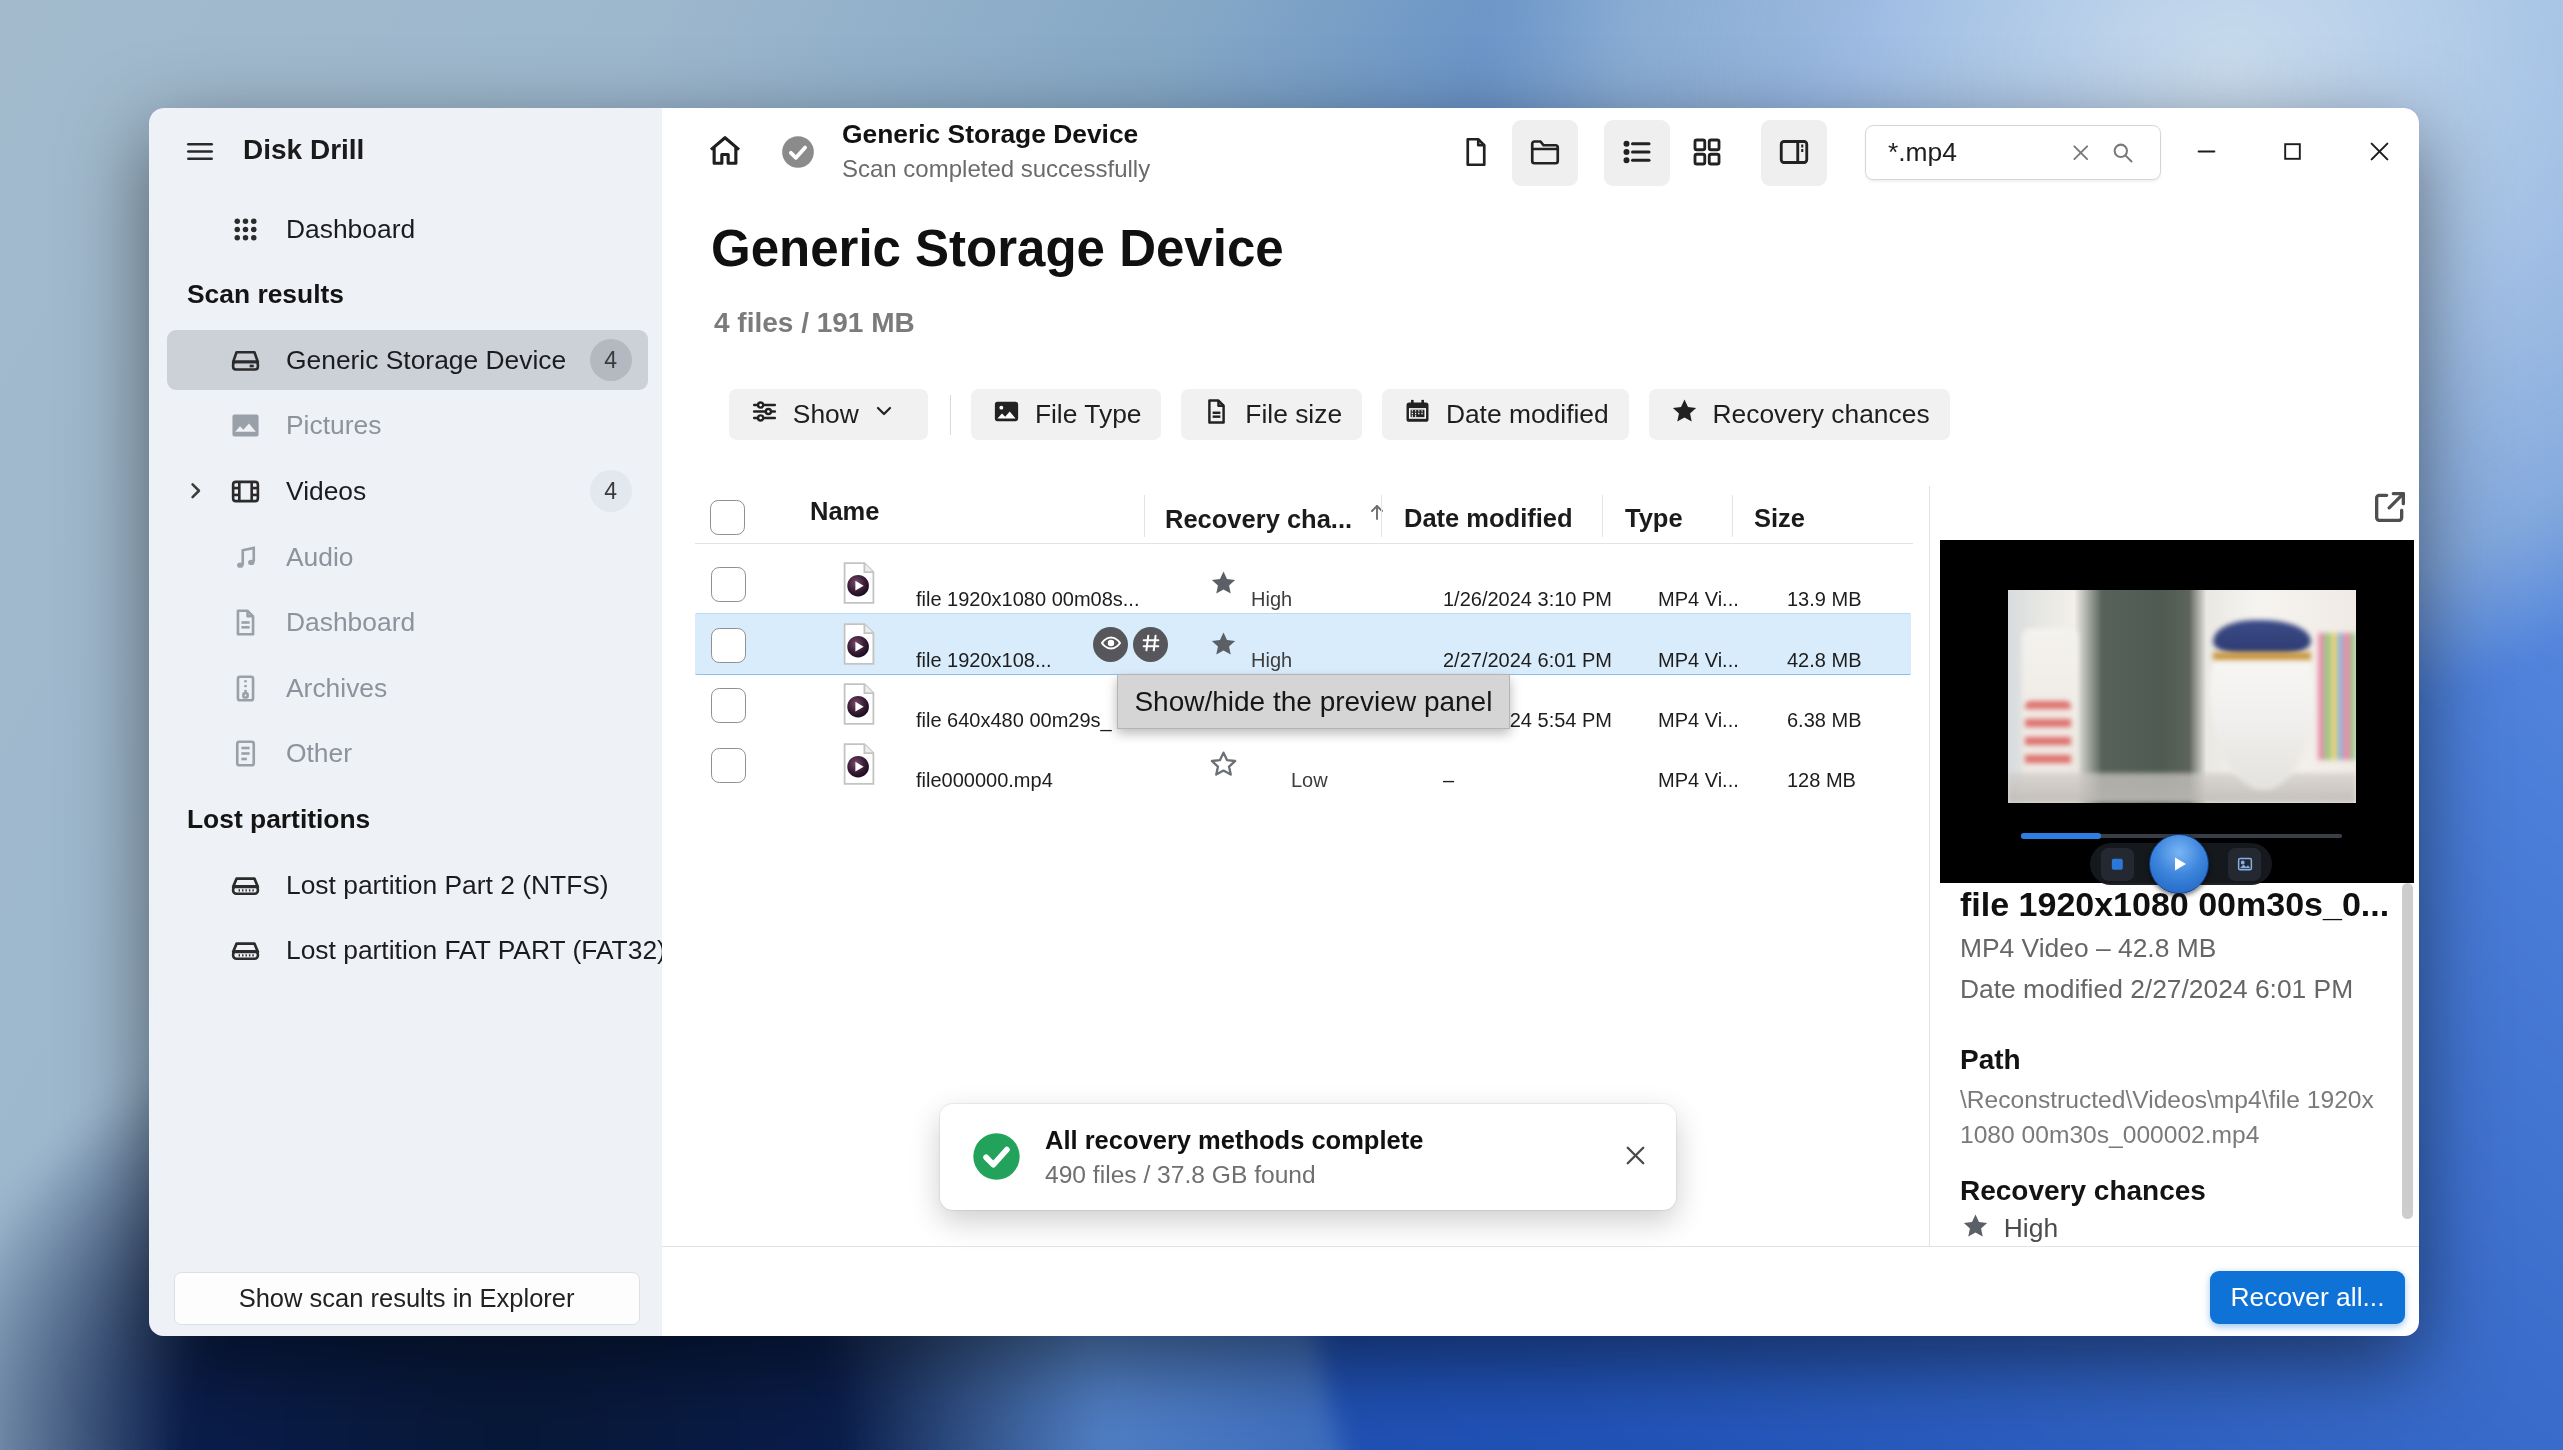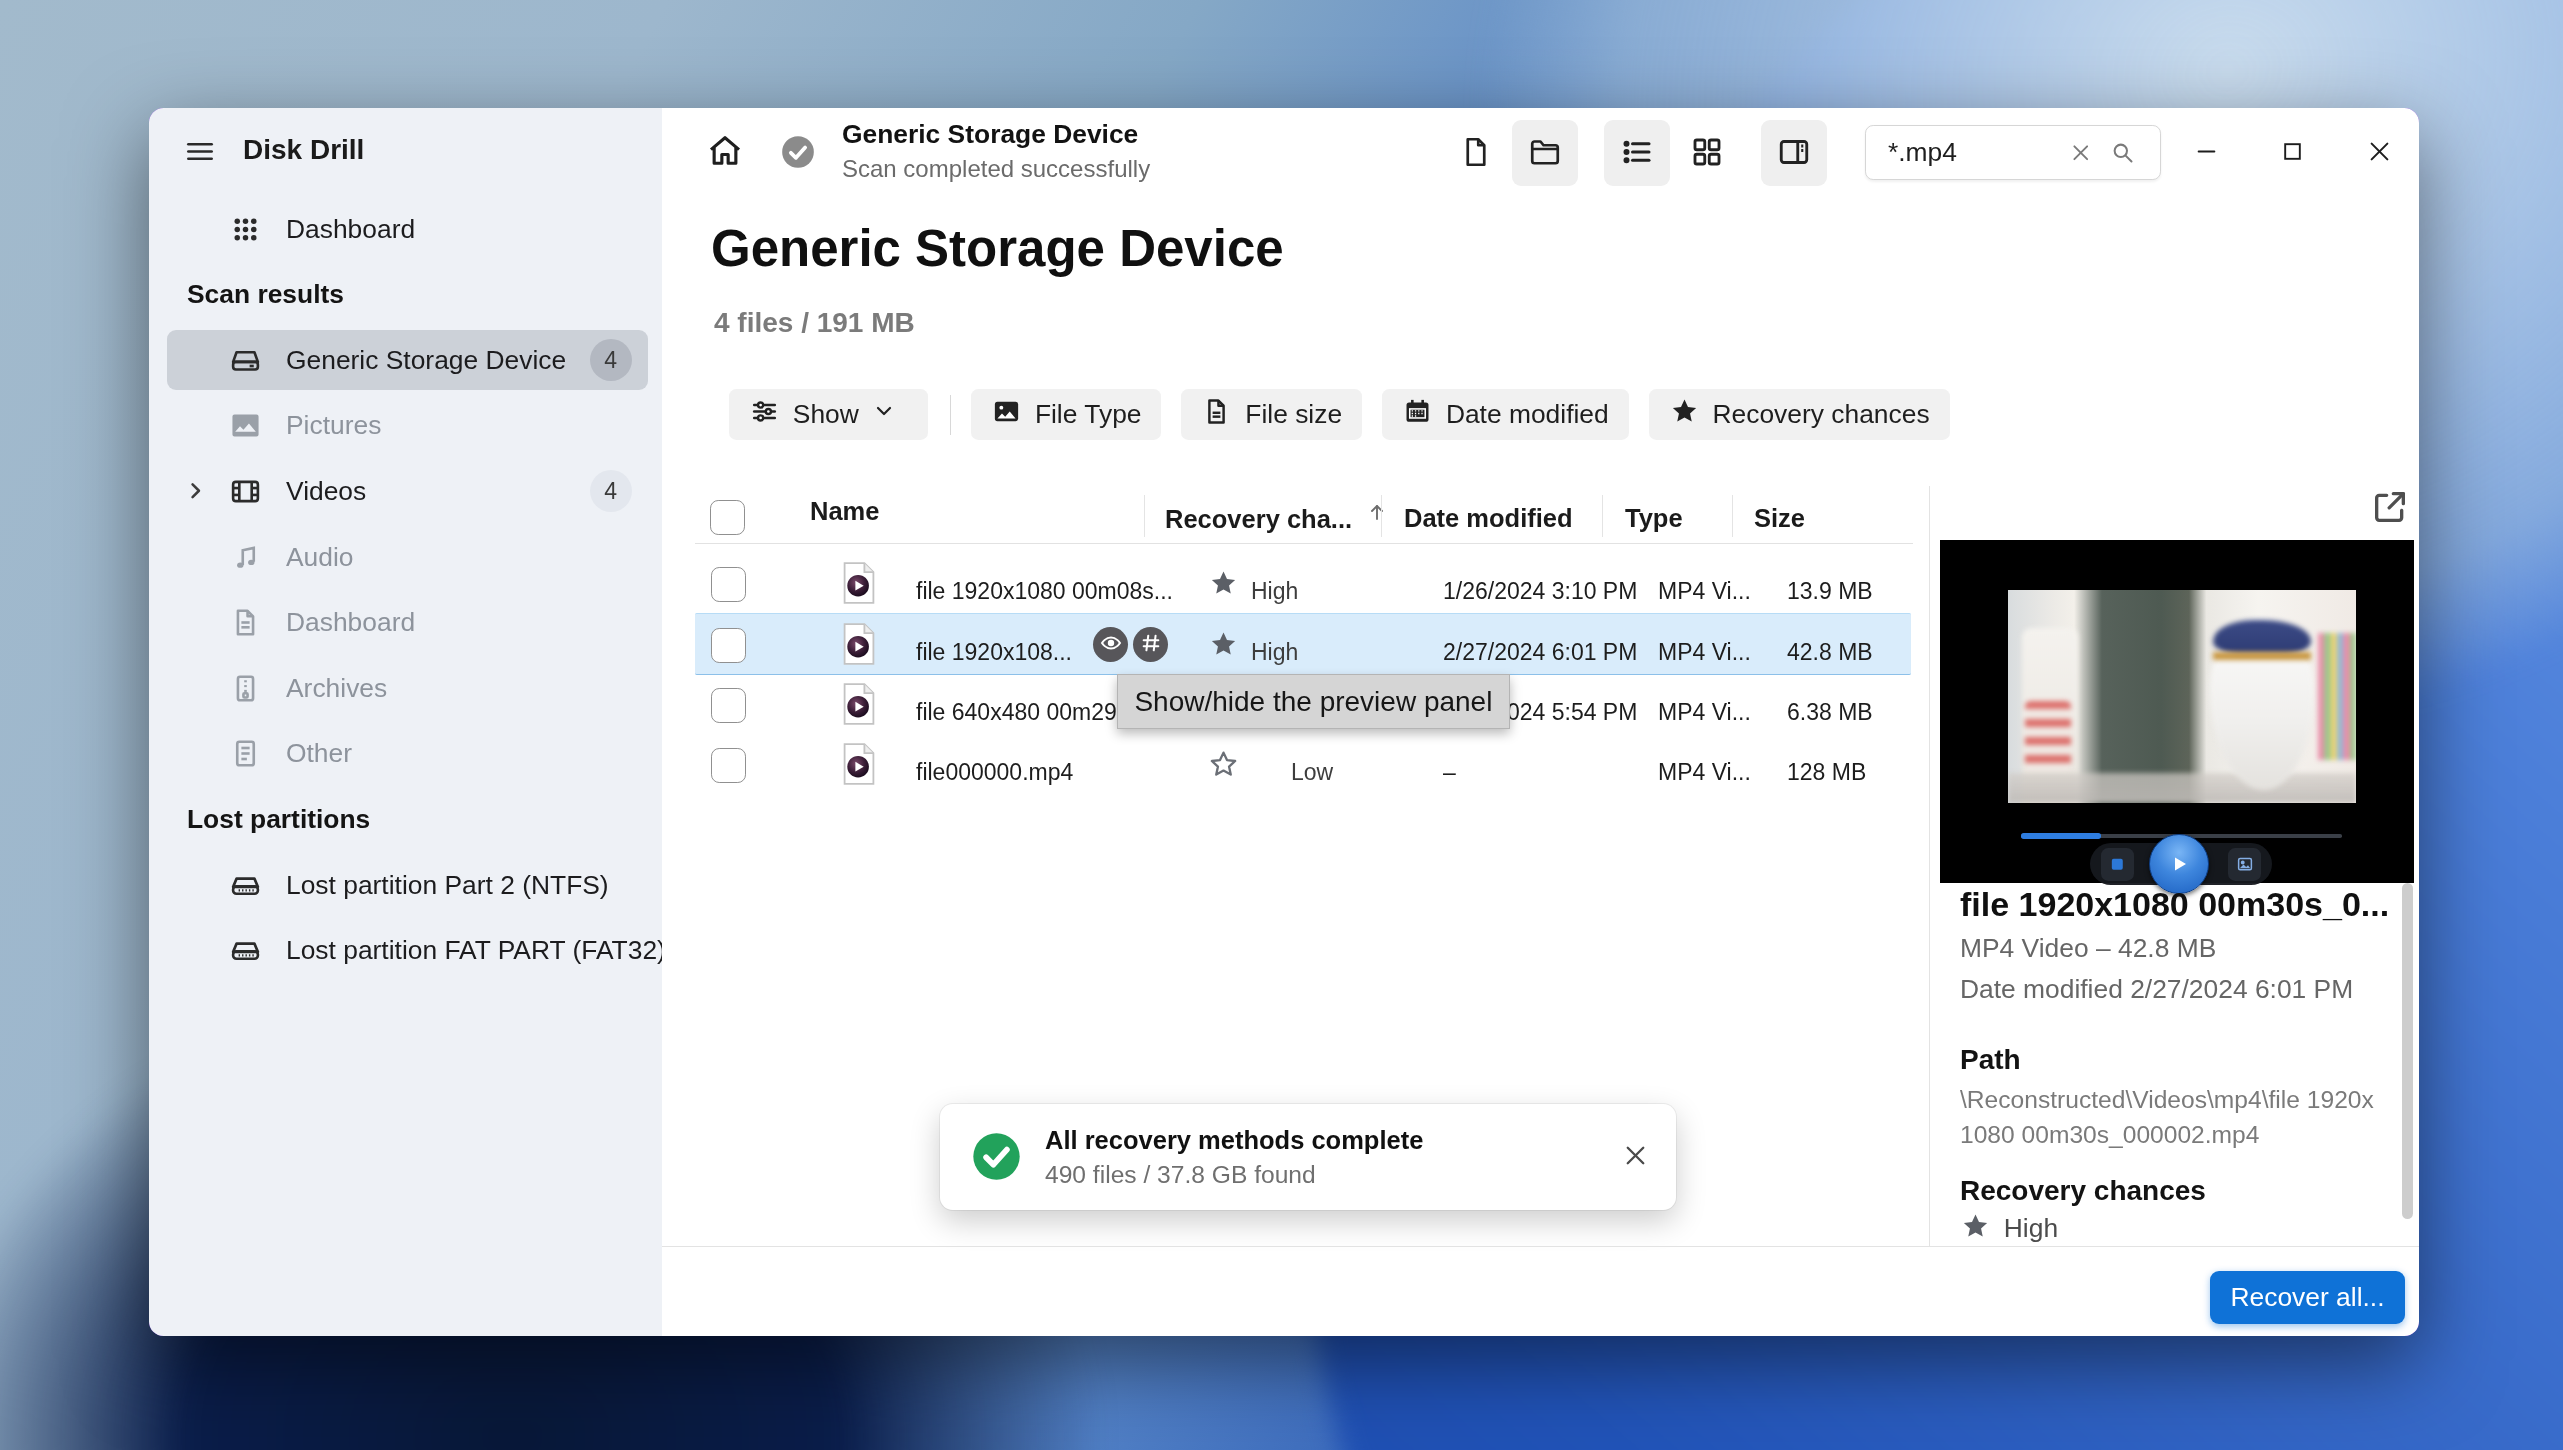--- a/index.html
+++ b/index.html
@@ -52,21 +52,21 @@
   .chip{height:51px;background:#f1f1f1;border-radius:7.3px;display:inline-flex;align-items:center;
     padding:0 20px;margin-right:20px;font-size:26.4px;color:#1e1e1e;white-space:nowrap;}
   .chip svg{margin-right:12.8px;}
   .chipsep{width:0.9px;height:40px;background:#d8d8d8;margin:0 20px 0 1.8px;}
   
   .thead-lbl{font-size:25.5px;font-weight:600;color:#1b1b1b;white-space:nowrap;}
   .colsep{width:0.9px;background:#e4e4e4;top:387px;height:42px;}
   .hline{left:33px;width:1218px;height:0.9px;background:#e2e2e2;}
   .trow{left:33px;width:1216px;height:60px;}
   .trow.sel{background:#d9ecfb;border-top:0.9px solid #b7dcf6;border-bottom:1.8px solid #8cc0e9;border-radius:1.8px;}
-  .cell{position:absolute;top:8px;line-height:60px;font-size:23px;color:#1d1d1d;white-space:nowrap;}
+  .cell{position:absolute;top:16px;line-height:60px;font-size:20px;color:#1d1d1d;white-space:nowrap;}
   .cbox{position:absolute;left:15.5px;top:13.7px;width:33px;height:33px;border:1.8px solid #909090;border-radius:8.2px;background:#fff;}
   .fico{position:absolute;left:146px;top:8.2px;width:36px;height:44px;}
   .rbadge{position:absolute;top:12.8px;width:35px;height:35px;border-radius:50%;background:#57565a;
     display:flex;align-items:center;justify-content:center;color:#fff;}
   .muted{color:#3d3d3d;}
   .tooltip{left:455px;top:566px;height:53px;background:#d5d5d5;border:0.9px solid #b4b4b4;
     box-shadow:0 4.6px 11px rgba(0,0,0,.28);padding:0 16.4px;line-height:53px;font-size:28px;color:#161616;white-space:nowrap;text-align:center;}
   
   .toast{left:278px;top:996px;width:736px;height:106px;background:#fff;border-radius:12.8px;
     box-shadow:0 11px 31px rgba(0,0,0,.2),0 0 0 0.9px #f0f0f0;}
@@ -252,20 +252,21 @@
       <span class="ic">
         <svg width="33" height="33" viewBox="0 0 24 24" fill="none" stroke="currentColor" stroke-width="1.9" stroke-linejoin="round">
             <path d="M5.5 7h13l2.5 6H3z"></path>
             <rect x="3" y="12.5" width="18" height="5.5" rx="2.4"></rect>
             <path d="M7 15.5h1M9.5 15.5h1M12 15.5h1M14.5 15.5h1M17 15.5h1" stroke-width="1.6"></path>
           </svg>
       </span>
       <span class="lbl">Lost partition FAT PART (FAT32)</span>
     </div>
 
+    <div class="abs explorer-btn">Show scan results in Explorer</div>
   </div>
 
   <div class="abs main">
 
     <div class="abs" style="left:42px;top:22px;width:44px;height:44px;color:#1f1f1f;">
       <svg width="42" height="42" viewBox="0 0 24 24" fill="none" stroke="currentColor" stroke-width="1.8" stroke-linejoin="round">
           <path d="M4 11.2 12 4.4l8 6.8"></path>
           <path d="M5.8 10v9h4.4v-5h3.6v5h4.4v-9"></path>
         </svg>
     </div>

